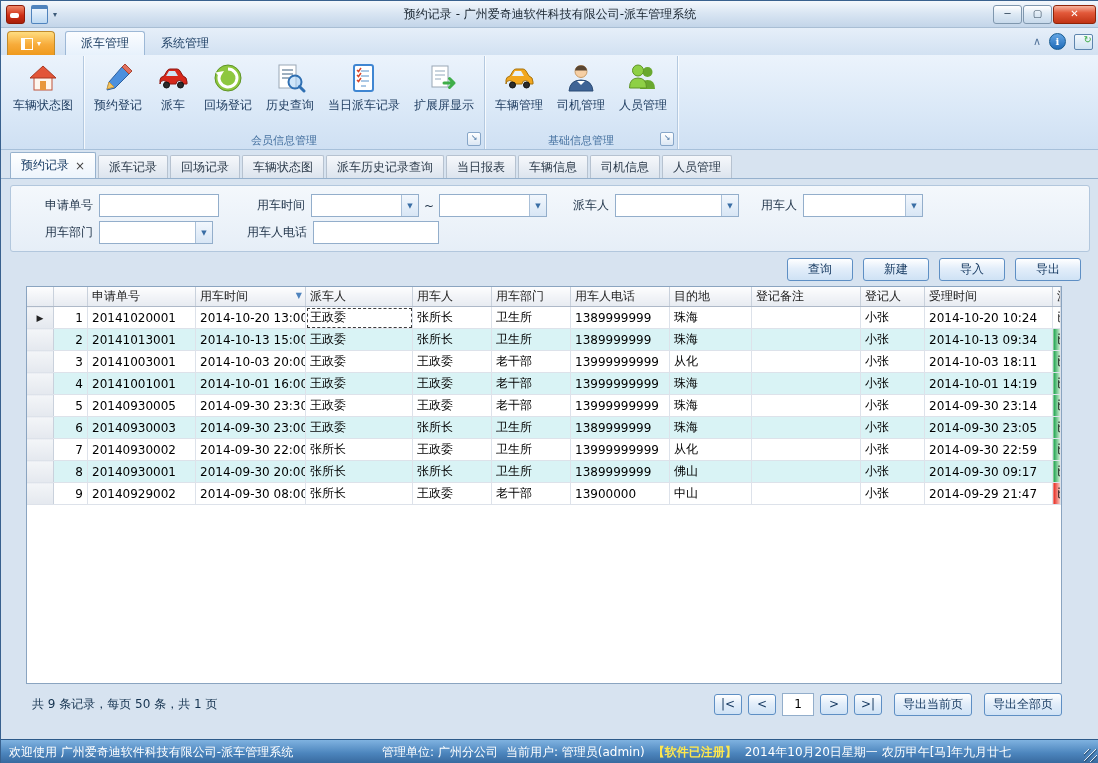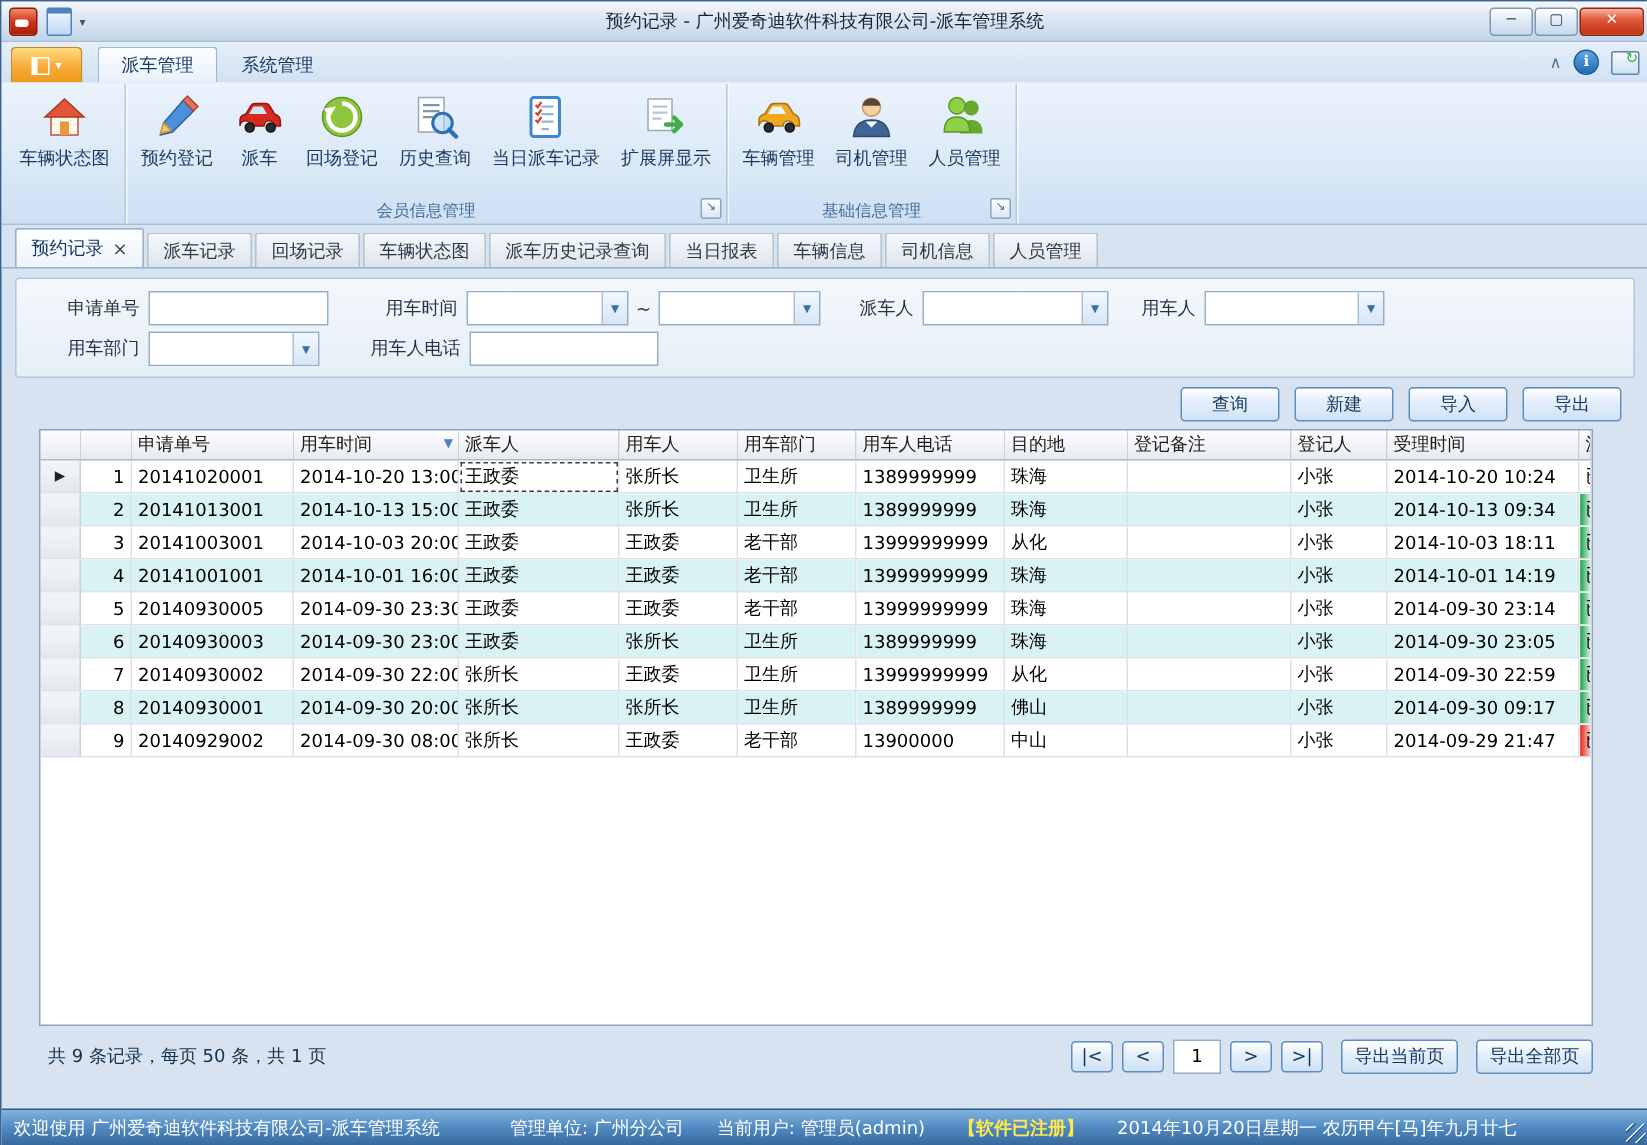--- a/index.html
+++ b/index.html
@@ -80,21 +80,21 @@
   
   .pager-row{flex:0 0 30px;display:flex;align-items:center;margin:5px 28px 0 16px;}
   .pager-summary{color:#14324f;padding-left:6px;}
   .pager-controls{margin-left:auto;display:flex;align-items:center;gap:6px;}
   .pg-btn{width:28px;min-width:28px;padding:0;height:21px;}
   .pg-input{width:30px;height:21px;border:1px solid #93aecb;text-align:center;font:inherit;padding:0;}
   .export-btn{min-width:76px;margin-left:6px;}
 
   
   .statusbar{height:24px;flex:0 0 24px;background:linear-gradient(#7fb2e0,#4c85bd 55%,#36679c);border-top:1px solid #2d5a8a;display:flex;align-items:center;color:#fff;padding:0 8px;position:relative;}
-  .sb-right{margin-left:auto;display:flex;align-items:center;gap:22px;padding-right:80px;}
+  .sb-right{margin-left:auto;display:flex;align-items:center;gap:8px;padding-right:80px;}
   .sb-registered{font-weight:bold;}
   .resize-grip{position:absolute;right:2px;bottom:2px;width:13px;height:13px;background:repeating-linear-gradient(135deg,transparent 0 3px,rgba(255,255,255,.85) 3px 4px,rgba(40,70,100,.5) 4px 5px);}
 </style>
 </head>
 <body>
 
 <div class="window">
 
   <div class="titlebar">
     <span class="app-icon"></span>

